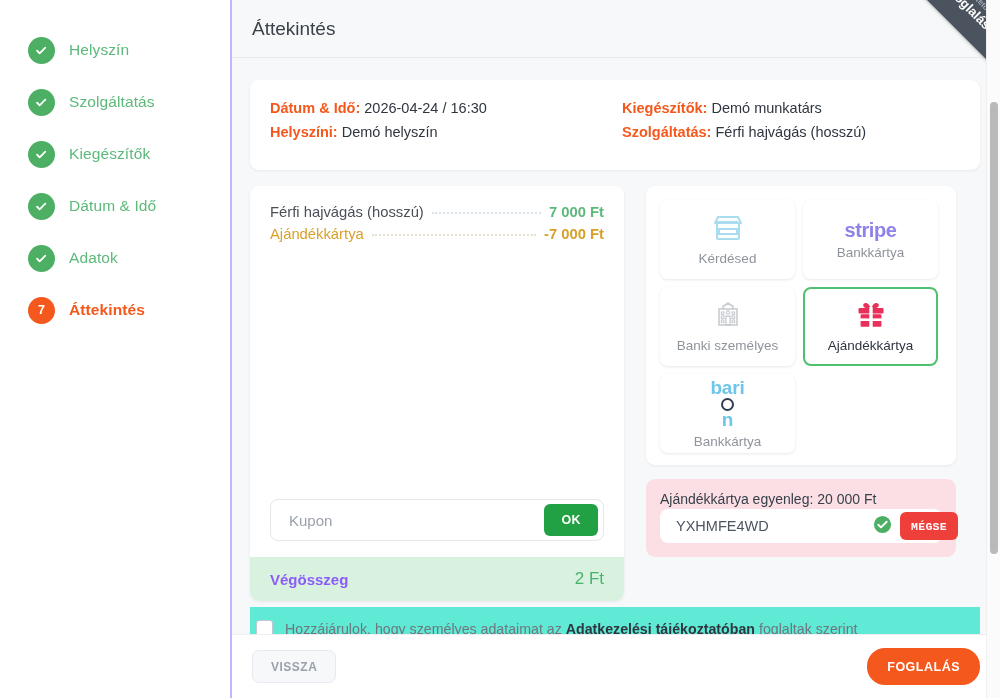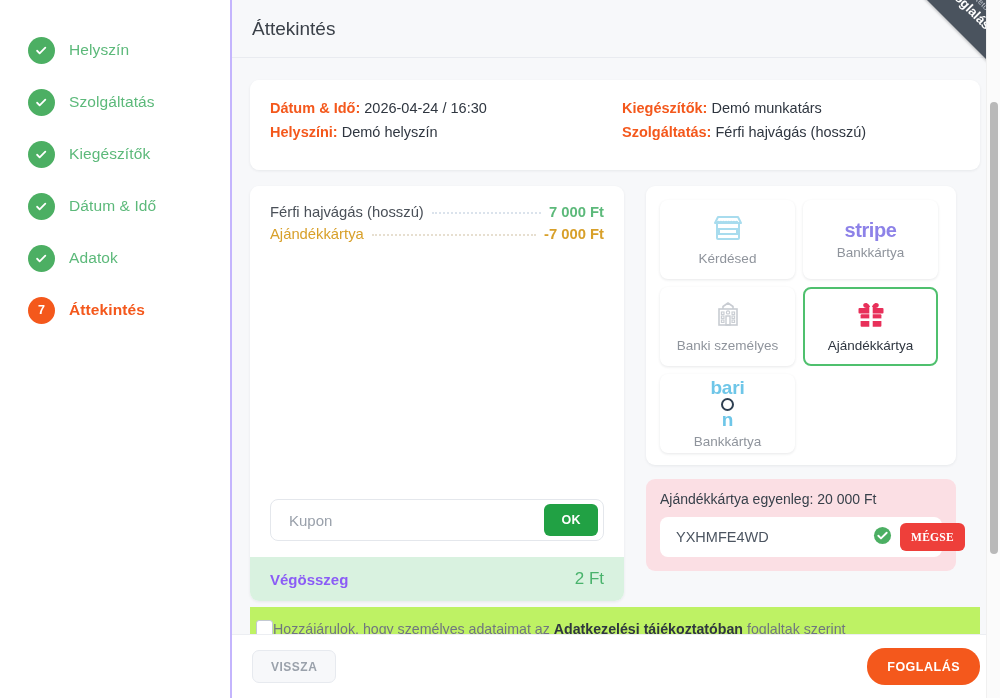--- a/index.html
+++ b/index.html
@@ -312,26 +312,26 @@
   
   .gift-card {
     background: #fbdfe4;
     border-radius: 9px;
     padding: 12px 14px 14px 14px;
   }
   .gift-balance {
     font-size: 14px;
     color: #37404a;
     font-weight: 400;
-    margin-bottom: 10px;
+    margin-bottom: 2px;
   }
   .gift-row {
     background: #ffffff;
     border-radius: 8px;
-    height: 40px;
+    height: 34px;
     display: flex;
     align-items: center;
     padding: 0 5px 0 14px;
     gap: 8px;
   }
   .gift-code {
     flex: 1;
     font-size: 14.5px;
     color: #4c5561;
     border: none;
@@ -343,30 +343,31 @@
     background: #ee3f3a;
     color: #fff;
     border: none;
     border-radius: 6px;
     height: 28px;
     padding: 0 11px;
     font-size: 11.5px;
     font-weight: 700;
     letter-spacing: .3px;
     cursor: pointer;
-    font-family: Liberation Serif, serif;
+    font-family: Liberation Mono, monospace;
   }
 
   
   .consent {
     display: flex;
     align-items: center;
+    gap: 12px;
     padding: 13px 0 13px 6px;
     margin-top: 6px;
-    background: #bef264;
+    background: #5eead4;
   }
   .checkbox {
     width: 17px; height: 17px;
     min-width: 17px;
     border: 1.5px solid #c3c9d2;
     border-radius: 3px;
     background: #fff;
     cursor: pointer;
   }
   .consent-text {

